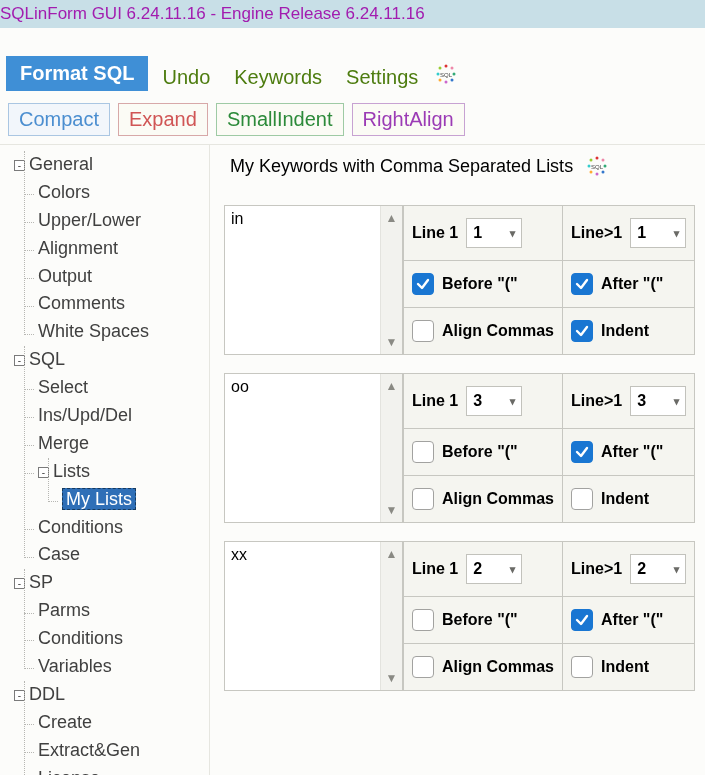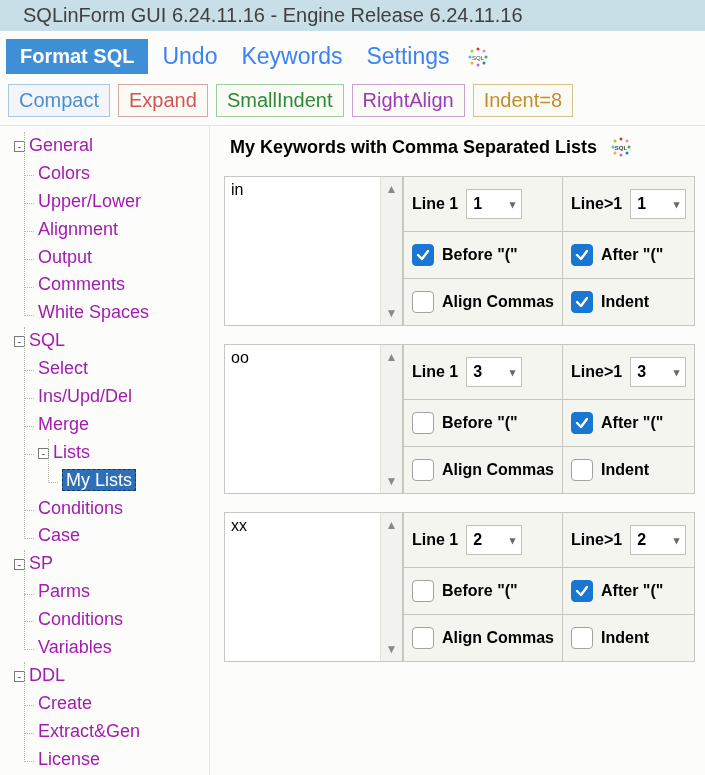--- a/index.html
+++ b/index.html
@@ -7,48 +7,49 @@
     margin: 0;
     font-family: Arial, Helvetica, sans-serif;
     font-size: 16px;
     background: #fcfcfa;
     width: 705px;
     height: 775px;
     overflow: hidden;
   }
   .titlebar {
     background: #c8dfe7;
-    color: #404040;
-    font-size: 20px;
-    padding: 4px 23px;
+    color: #a21caf;
+    font-size: 17px;
+    padding: 4px 0;
     font-weight: 400;
   }
   .menubar {
     display: flex;
     align-items: center;
     gap: 4px;
-    padding: 6px 6px 6px 6px;
+    padding: 24px 6px 6px 6px;
     background: #fcfcfa;
   }
   .format-sql-btn {
     background: #3f8fd6;
     color: #fff;
     font-weight: 700;
     font-size: 20px;
     padding: 6px 14px;
     border: none;
     cursor: pointer;
   }
   .menu-item {
-    color: #3b82f6;
-    font-size: 23px;
+    color: #4d7c0f;
+    font-size: 20px;
     padding: 6px 10px;
     cursor: pointer;
     background: none;
     border: none;
+    margin-top: 8px;
   }
   .menu-logo {
     width: 24px;
     height: 22px;
     position: relative;
     display: inline-flex;
     align-items: center;
     justify-content: center;
     margin-left: 2px;
   }
@@ -95,21 +96,21 @@
     border-top:1px dotted #b7b7b3;
   }
   .tree li > ul::before {
     content:"";
     position:absolute;
     left:10px;
     top:0;
     bottom:0.75em;
     border-left:1px dotted #b7b7b3;
   }
-  .node-link { color:#a21caf; cursor:pointer; }
+  .node-link { color:#404040; cursor:pointer; }
   .node-link.selected { background:#2f6fb7; color:#fff; border:1px dashed #173a5c; padding:0 3px; }
   .exp-box {
     display:inline-block;
     width:11px; height:11px;
     border:1px solid #7a7a7a;
     font-size:10px;
     line-height:9px;
     text-align:center;
     margin-right:4px;
     vertical-align:middle;
@@ -119,23 +120,23 @@
 
   .content {
     flex:1;
     padding: 10px 10px 10px 14px;
     overflow:auto;
   }
   .page-head {
     display:flex;
     align-items:center;
     gap:10px;
-    font-weight:700;
+    font-weight:400;
     font-size:18px;
-    margin-bottom:18px;
+    margin-bottom:28px;
     padding-left:6px;
   }
 
   .kwblock {
     display:flex;
     border:1px solid #c7c7c1;
     margin-bottom:18px;
     background:#f5f5f0;
     margin-top:12px;
   }
@@ -241,21 +242,20 @@
       <text x="11" y="14" text-anchor="middle" font-size="6" fill="#444">SQL</text>
     </svg>
   </span>
 </div>
 
 <div class="toolbar">
   <button class="tbtn compact">Compact</button>
   <button class="tbtn expand">Expand</button>
   <button class="tbtn smallindent">SmallIndent</button>
   <button class="tbtn rightalign">RightAlign</button>
-  <button class="tbtn indent8">Indent=8</button>
 </div>
 
 <div class="body">
 
   <nav class="sidebar tree">
     <ul>
       <li>
         <span class="exp-box">-</span><span class="node-link">General</span>
         <ul>
           <li><span class="node-link">Colors</span></li>

